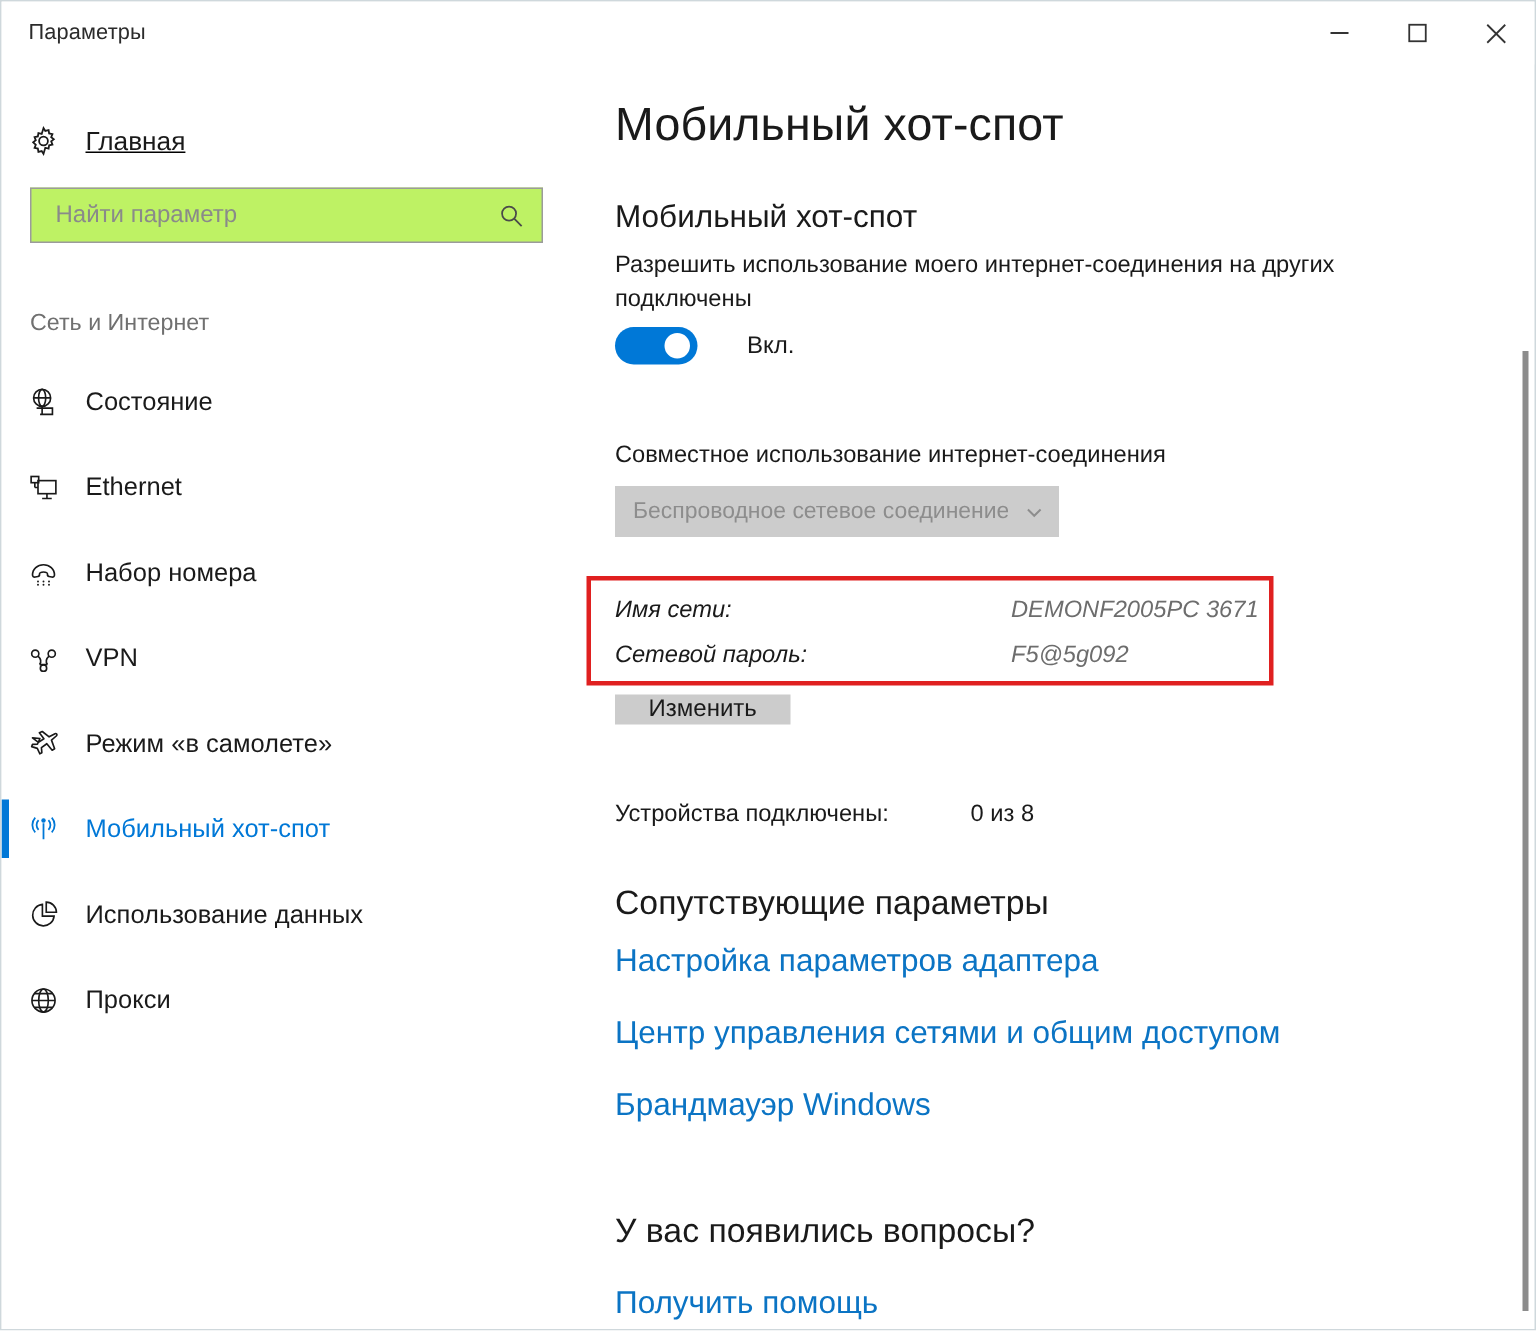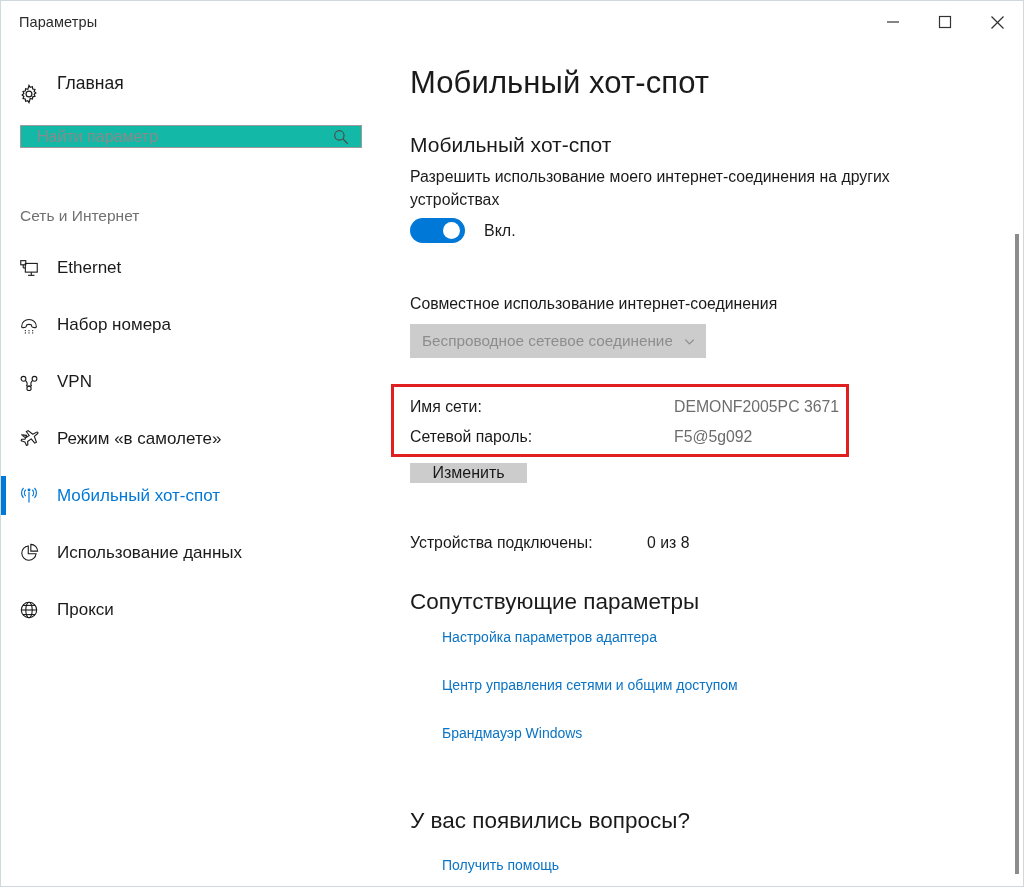--- a/index.html
+++ b/index.html
@@ -66,44 +66,46 @@
     background: #ffffff;
     box-sizing: border-box;
   }
   .home-row {
     position: absolute;
     top: 30px;
     left: 0;
     width: 392px;
     height: 42px;
     display: flex;
-    cursor: default;
+    align-items: center;
+    cursor: default;
+    text-decoration: underline;
   }
   .home-icon {
     width: 56px;
     display: flex;
     justify-content: center;
     align-items: center;
   }
   .home-label {
     font-size: 17.5px;
     color: #1a1a1a;
   }
 
   .search-wrap {
     position: absolute;
     top: 82px;
     left: 19px;
     width: 342px;
-    height: 23px;
+    height: 37px;
     border: 1.6px solid #9b9b9b;
     box-sizing: border-box;
     display: flex;
     align-items: center;
-    background: #14b8a6;
+    background: #bef264;
   }
   .search-input {
     flex: 1;
     border: none;
     outline: none;
     background: transparent;
     font-family: inherit;
     font-size: 16px;
     color: #1a1a1a;
     padding: 0 8px 0 16px;
@@ -219,21 +221,21 @@
   .toggle-knob {
     position: absolute;
     width: 17px;
     height: 17px;
     border-radius: 50%;
     background: #ffffff;
     top: 4px;
     right: 5px;
   }
   .toggle-state {
-    margin-left: 19px;
+    margin-left: 33px;
     font-size: 16px;
     color: #1a1a1a;
   }
 
   .share-label {
     position: absolute;
     left: 17px;
     top: 252px;
     font-size: 15.8px;
     color: #1a1a1a;
@@ -279,20 +281,21 @@
   }
   .info-rows {
     position: absolute;
     left: 17px;
     top: 355px;
   }
   .info-row {
     display: flex;
     align-items: baseline;
     height: 30px;
+    font-style: italic;
   }
   .info-key {
     width: 237px;
     min-width: 237px;
     font-size: 15.8px;
     color: #1a1a1a;
     white-space: nowrap;
   }
   .info-val {
     font-size: 15.8px;
@@ -333,26 +336,25 @@
   .devices-val {
     font-size: 15.8px;
     color: #1a1a1a;
     white-space: nowrap;
   }
 
   .sec-related { top: 546px; font-size: 22.5px; }
   .link {
     position: absolute;
     left: 17px;
-    font-size: 14px;
+    font-size: 21px;
     color: #0b74c4;
     text-decoration: none;
     white-space: nowrap;
     cursor: default;
-    margin-left: 32px;
   }
   .link-1 { top: 586px; }
   .link-2 { top: 634px; }
   .link-3 { top: 682px; }
 
   .sec-questions { top: 765px; font-size: 22.5px; }
   .link-help { top: 814px; }
 
   
   .scrollbar-track {
@@ -425,20 +427,33 @@
           <circle cx="8.2" cy="8.2" r="5.2"></circle>
             <line x1="12.2" y1="12.2" x2="17.5" y2="17.5"></line>
         </svg>
       </span>
     </div>
 
     <div class="group-label">Сеть и Интернет</div>
 
     <div class="navlist">
 
+      <div class="nav-item">
+
+        <span class="nav-icon">
+          <svg width="22" height="22" viewBox="0 0 24 24" fill="none" stroke="#1a1a1a" stroke-width="1.2">
+            <circle cx="11" cy="9" r="6.2"></circle>
+              <ellipse cx="11" cy="9" rx="2.6" ry="6.2"></ellipse>
+              <line x1="4.8" y1="9" x2="17.2" y2="9"></line>
+            <path d="M7 16.5h11.5v4.5H9.5"></path>
+              <line x1="11" y1="21" x2="11" y2="15.2"></line>
+          </svg>
+        </span>
+        <span class="nav-label">Состояние</span>
+      </div>
 
 
       <div class="nav-item">
 
         <span class="nav-icon">
           <svg width="22" height="22" viewBox="0 0 24 24" fill="none" stroke="#1a1a1a" stroke-width="1.2">
             <rect x="8" y="7" width="13" height="9.5"></rect>
               <line x1="11" y1="20" x2="18" y2="20"></line>
               <line x1="14.5" y1="16.5" x2="14.5" y2="20"></line>
             <rect x="3" y="4" width="5.5" height="4.5"></rect>
@@ -532,21 +547,21 @@
 
     </div>
   </div>
 
   <div class="content">
 
     <div class="page-title">Мобильный хот-спот</div>
 
     <div class="section-head sec-hotspot">Мобильный хот-спот</div>
 
-    <div class="body-text desc-hotspot">Разрешить использование моего интернет-соединения на других устройствах</div>
+    <div class="body-text desc-hotspot">Разрешить использование моего интернет-соединения на других подключены</div>
 
     <div class="toggle-row">
       <div class="toggle">
         <div class="toggle-knob"></div>
       </div>
       <div class="toggle-state">Вкл.</div>
     </div>
 
     <div class="share-label">Совместное использование интернет-соединения</div>
 

